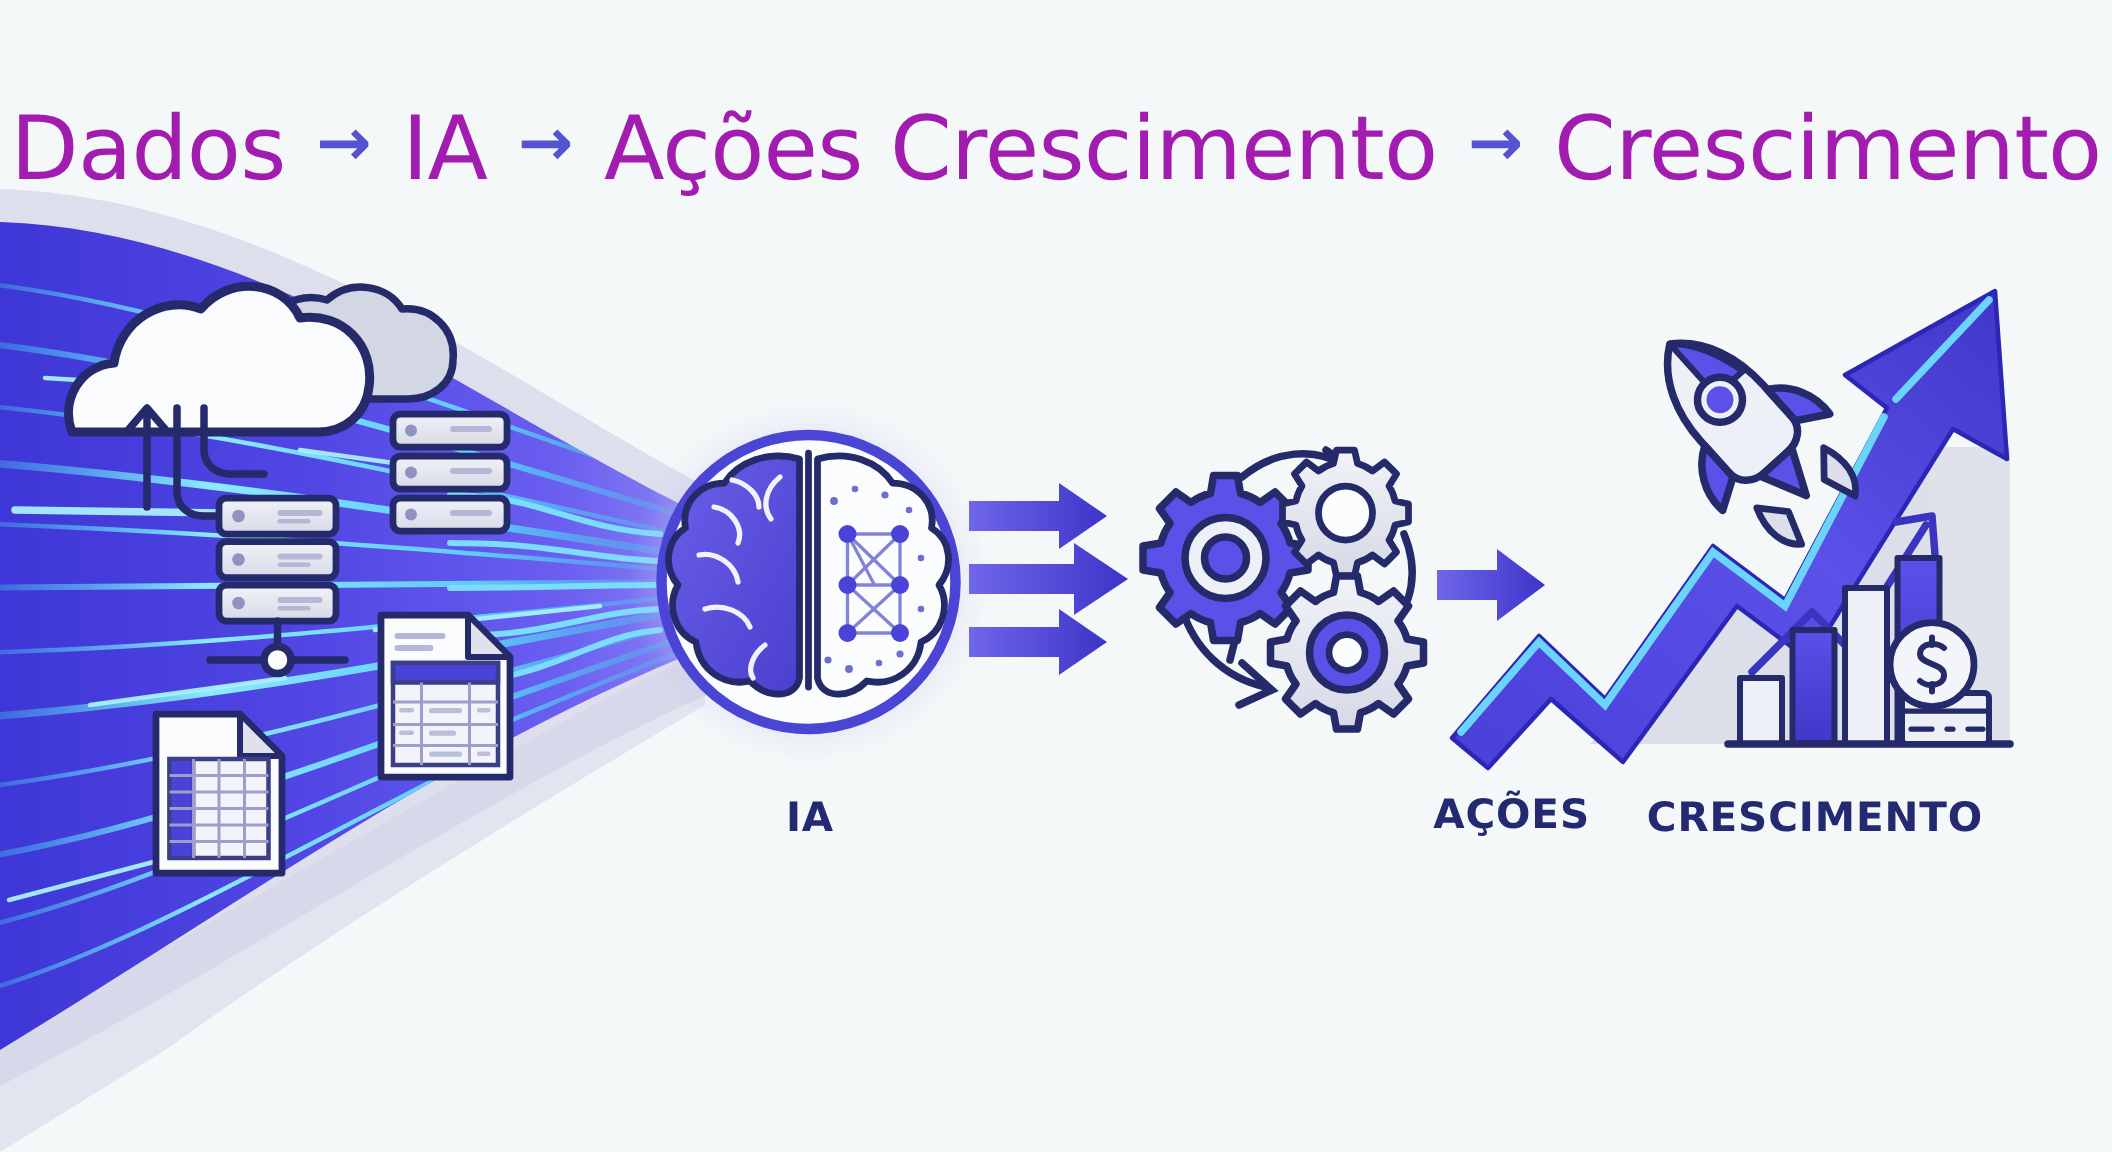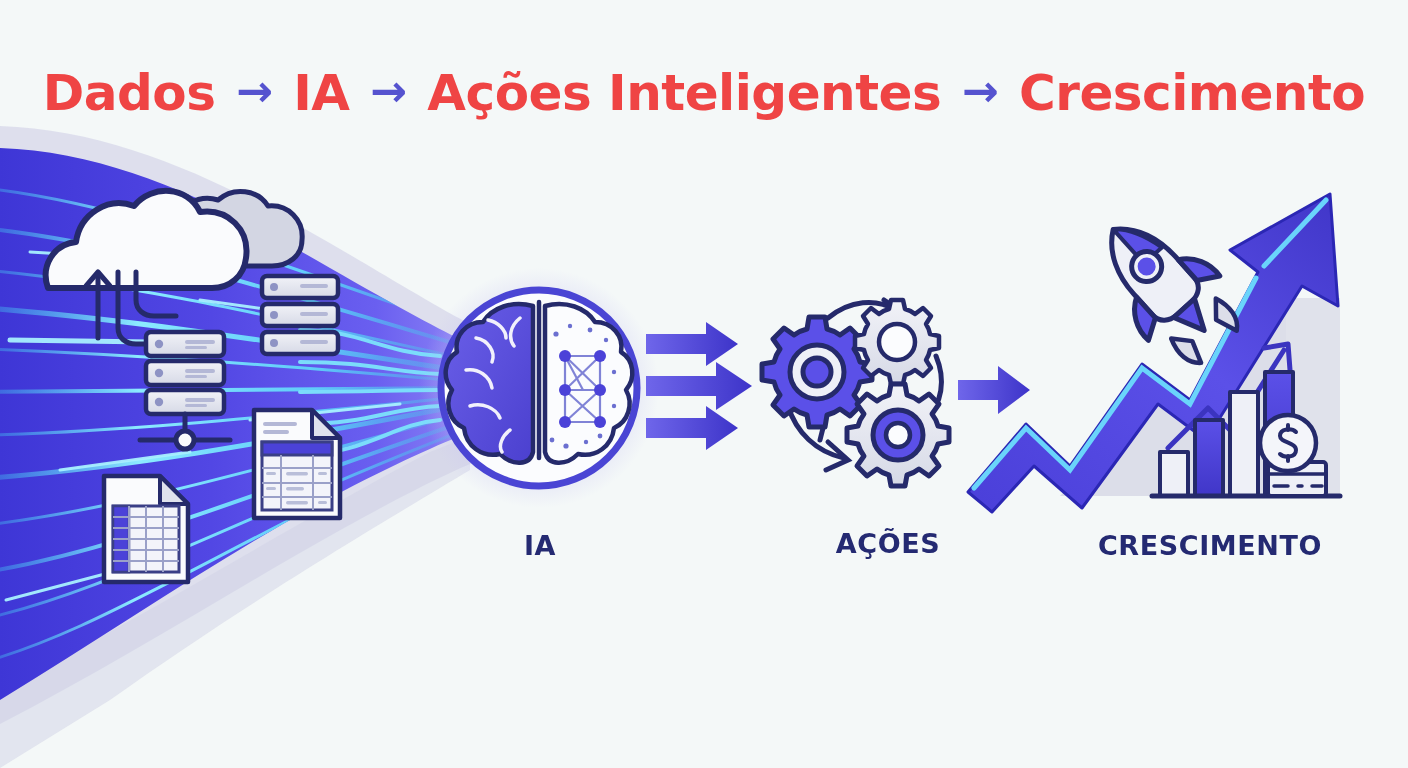--- a/index.html
+++ b/index.html
@@ -29,23 +29,23 @@
     left: 0;
     top: 64px;
     width: 1408px;
     text-align: center;
     white-space: nowrap;
     z-index: 40;
   }
   .title-word {
     display: inline-block;
     font-family: "DejaVu Sans", sans-serif;
-    font-size: 50px;
-    font-weight: bold;
-    color: #ef4444;
+    font-size: 59px;
+    font-weight: normal;
+    color: #a21caf;
     letter-spacing: -0.5px;
     vertical-align: middle;
   }
   .title-arrow {
     display: inline-block;
     font-family: "DejaVu Sans", sans-serif;
     font-size: 44px;
     font-weight: bold;
     color: #5553cf;
     margin: 0 16px;
@@ -59,21 +59,21 @@
     font-family: "DejaVu Sans", sans-serif;
     font-size: 27px;
     font-weight: bold;
     color: #242a72;
     letter-spacing: 0.6px;
     text-align: center;
     line-height: 1.32;
     z-index: 40;
   }
   #label-ia      { left: 440px; top: 528px; width: 200px; }
-  #label-acoes   { left: 716px; top: 526px; width: 344px; }
+  #label-acoes   { left: 716px; top: 526px; width: 344px; text-align: right; }
   #label-cresc   { left: 1040px; top: 528px; width: 340px; }
 
   .icon-layer {
     position: absolute;
     left: 0; top: 0;
     width: 1408px;
     height: 768px;
     z-index: 20;
   }
 </style>
@@ -460,21 +460,21 @@
         <path d="M1178,336 C1184,352 1182,366 1172,374 L1164,352 Z" fill="#dcdee9" stroke="#252a6b" stroke-width="4.5" stroke-linejoin="round"></path>
       </g>
     </g>
   </svg>
 
   <div class="title-bar">
     <span class="title-word">Dados</span>
     <span class="title-arrow">→</span>
     <span class="title-word">IA</span>
     <span class="title-arrow">→</span>
-    <span class="title-word">Ações Inteligentes</span>
+    <span class="title-word">Ações Crescimento</span>
     <span class="title-arrow">→</span>
     <span class="title-word">Crescimento</span>
   </div>
 
   <div class="stage-label" id="label-ia">IA</div>
 
   <div class="stage-label" id="label-acoes">
     <div>AÇÕES</div>
   </div>
 

